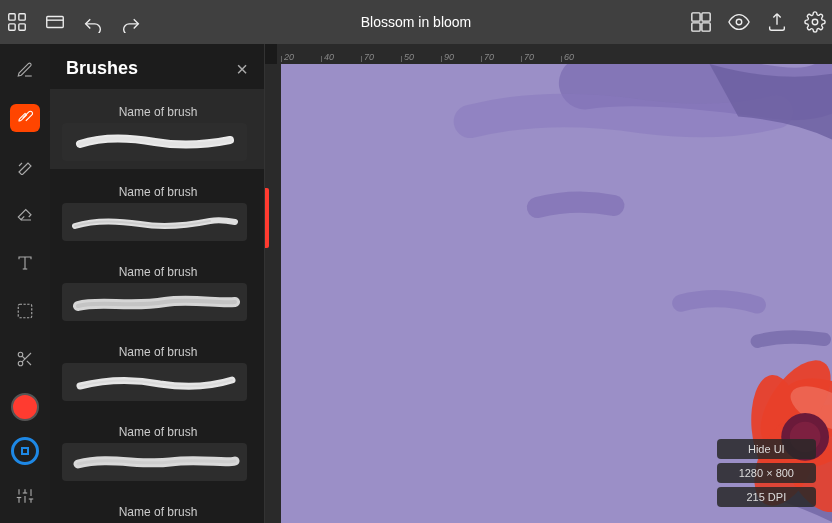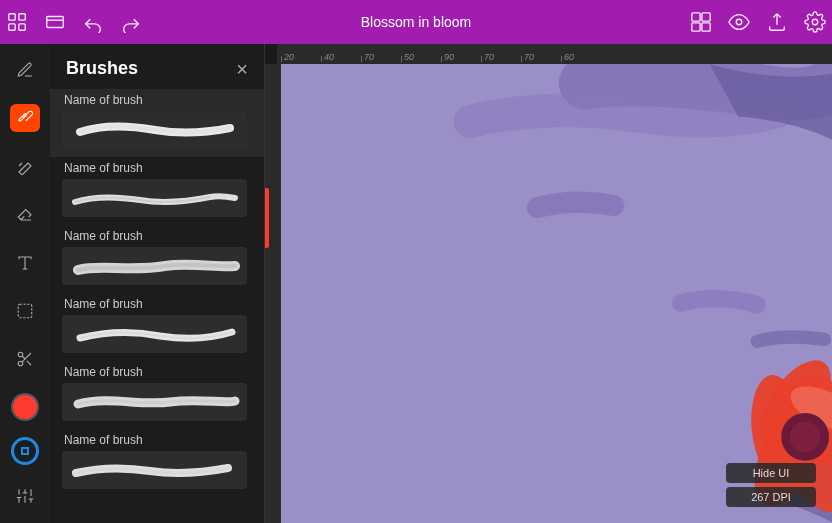--- a/index.html
+++ b/index.html
@@ -9,21 +9,21 @@
       overflow: hidden;
       font-family: -apple-system, BlinkMacSystemFont, 'Helvetica Neue', sans-serif;
       background: #1a1a1a;
     }
 
     
     .top-bar {
       display: flex;
       align-items: center;
       justify-content: space-between;
-      background: #a21caf;
+      background: #404040;
       height: 44px;
       padding: 0 6px;
       position: relative;
       z-index: 10;
     }
     .top-bar-left, .top-bar-right {
       display: flex;
       align-items: center;
       gap: 16px;
     }
@@ -119,22 +119,23 @@
       font-weight: 600;
     }
     .close-btn {
       color: #aaa;
       font-size: 20px;
       cursor: pointer;
       line-height: 1;
     }
 
     .brush-item {
-      padding: 4px 12px 8px;
+      padding: 16px 12px 8px;
       cursor: pointer;
+      text-align: center;
     }
     .brush-item.selected {
       background: #2a2a2a;
     }
     .brush-name {
       color: #ccc;
       font-size: 12px;
       margin-bottom: 4px;
       padding-left: 2px;
     }
@@ -511,17 +512,18 @@
         <circle cx="550" cy="390" r="16" fill="#7d2040"></circle>
 
         <path d="M270 150 Q310 140 350 148" stroke="#7b6bb0" stroke-width="22" fill="none" stroke-linecap="round" opacity="0.6"></path>
         <path d="M420 250 Q460 240 500 252" stroke="#8070b8" stroke-width="18" fill="none" stroke-linecap="round" opacity="0.5"></path>
         <path d="M500 290 Q530 282 570 288" stroke="#6b5fa0" stroke-width="14" fill="none" stroke-linecap="round" opacity="0.6"></path>
       </svg>
     </div>
 
     <div class="info-badges">
       <div class="info-badge">Hide UI</div>
-      <div class="info-badge">267 DPI</div>
+      <div class="info-badge">1280 × 800</div>
+      <div class="info-badge">215 DPI</div>
     </div>
   </div>
 
 </div>
 
 </body></html>

